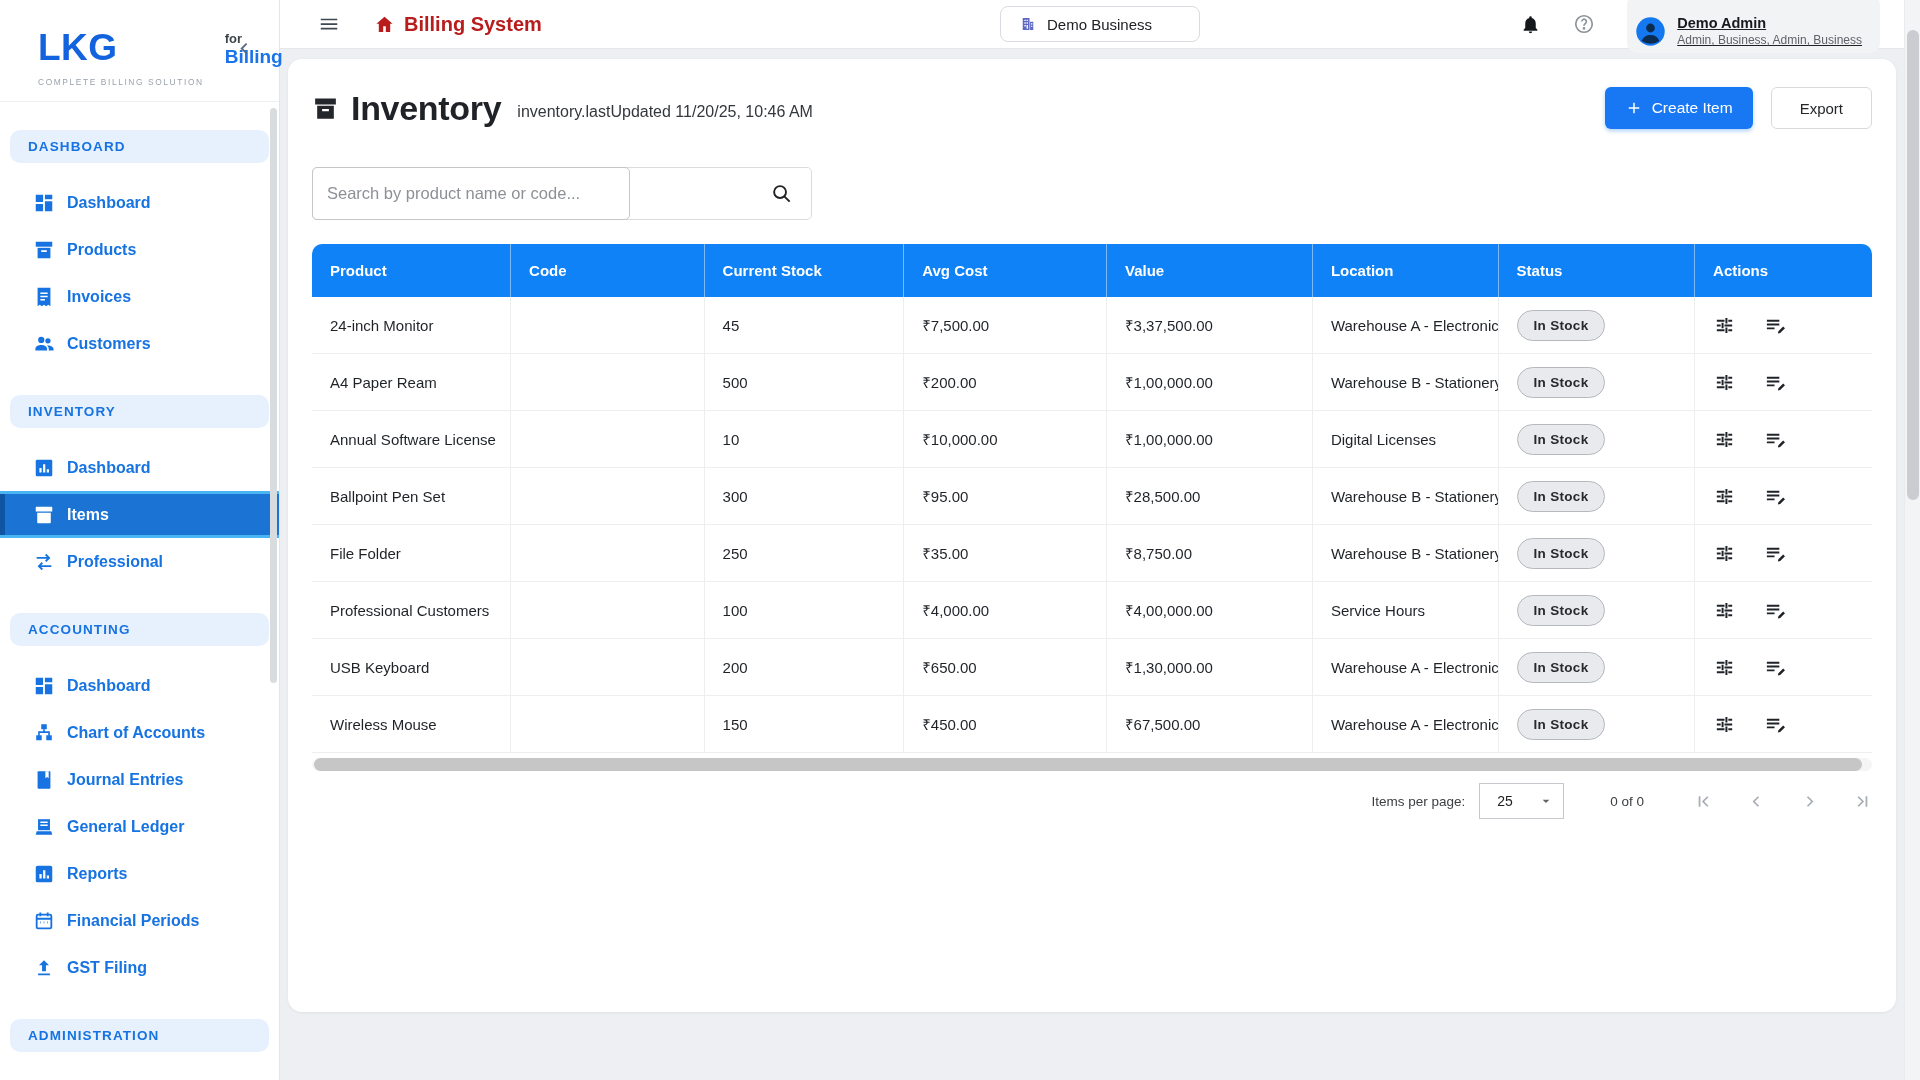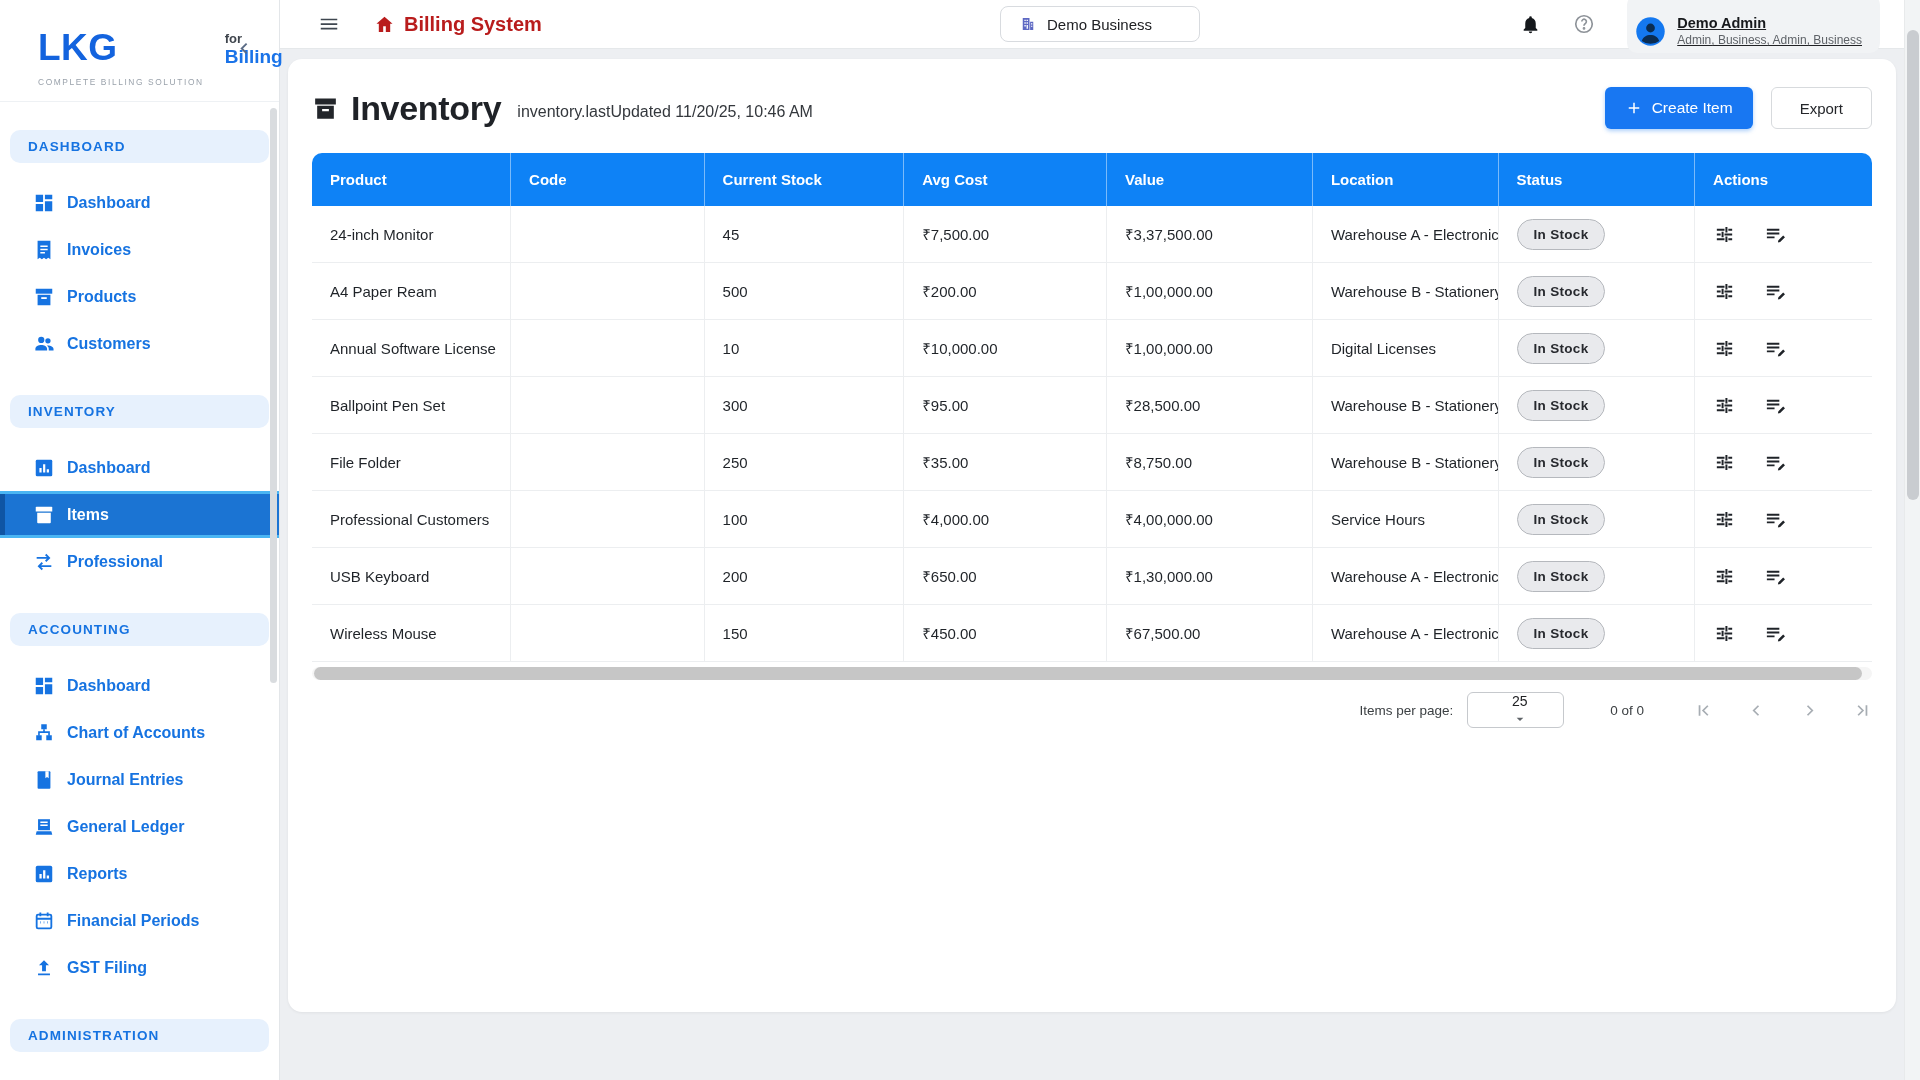--- a/index.html
+++ b/index.html
@@ -87,22 +87,22 @@
   .actions-cell { color:#1876f2; }
   .action-btn { display:inline-block; width:23px; height:23px; cursor:pointer; vertical-align:middle; }
   .action-btn + .action-btn { margin-left:28px; }
 
   .h-scroll { margin-top:5px; height:13px; border-radius:7px; background:#f5f5f5; position:relative; }
   .h-thumb { position:absolute; left:2px; top:0; height:100%; width:99.2%; background:#c6c6c6; border-radius:7px; cursor:pointer; }
 
   .paginator { display:flex; align-items:center; justify-content:flex-end; margin-top:12px;
                color:#3c4043; font-size:13.5px; }
   .pp-label { margin-right:14px; }
-  .pp-select { width:97px; height:36px; border:1px solid #c6c9cd; border-radius:6px; display:flex; align-items:center;
-               justify-content:space-between; padding:0 9px 0 17px; font-size:14px; color:#202124; cursor:pointer; background:#fff;flex-direction:column; }
+  .pp-select { width:85px; height:36px; border:1px solid #c6c9cd; border-radius:0; display:flex; align-items:center;
+               justify-content:space-between; padding:0 9px 0 17px; font-size:14px; color:#202124; cursor:pointer; background:#fff; }
   .dd-ic { width:16px; height:16px; color:#5f6368; }
   .pp-range { margin-left:46px; }
   .pp-nav { display:flex; align-items:center; gap:34px; margin-left:50px; color:#a7adb3; }
   .pp-btn { width:19px; height:19px; cursor:pointer; }
 
   .v-scroll { position:fixed; top:0; right:0; width:16px; height:100%; background:#f2f4f5; border-left:1px solid #e8eaeb; z-index:20; }
   .v-thumb { position:absolute; top:30px; left:2px; width:12px; height:470px; background:#c9ccd0; border-radius:6px; cursor:pointer; }
 </style>
 </head>
 <body>
@@ -138,35 +138,35 @@
           <span class="nav-icon">
             <svg viewBox="0 0 24 24">
               <path fill="currentColor" d="M3 3h8v8H3zm10 0h8v5h-8zm0 7h8v11h-8zM3 13h8v8H3z"></path>
             </svg>
           </span>
           <span class="nav-label">Dashboard</span>
         </div>
         <div class="nav-item">
           <span class="nav-icon">
             <svg viewBox="0 0 24 24">
-              <path fill="currentColor" d="M5 2h14v20l-2.3-1.6L14.3 22 12 20.4 9.7 22l-2.4-1.6L5 22V2z"></path>
-              <path fill="#fff" d="M8 7h8v1.7H8zm0 3.6h8v1.7H8zm0 3.6h5v1.7H8z"></path>
-            </svg>
-          </span>
-          <span class="nav-label">Invoices</span>
-        </div>
-        <div class="nav-item">
-          <span class="nav-icon">
-            <svg viewBox="0 0 24 24">
               <path fill="currentColor" d="M3 3h18v5.4H3z"></path>
               <path fill="currentColor" d="M5 9.6h14V21H5z"></path>
               <path fill="#fff" d="M9 12.2h6v2H9z"></path>
             </svg>
           </span>
           <span class="nav-label">Products</span>
+        </div>
+        <div class="nav-item">
+          <span class="nav-icon">
+            <svg viewBox="0 0 24 24">
+              <path fill="currentColor" d="M5 2h14v20l-2.3-1.6L14.3 22 12 20.4 9.7 22l-2.4-1.6L5 22V2z"></path>
+              <path fill="#fff" d="M8 7h8v1.7H8zm0 3.6h8v1.7H8zm0 3.6h5v1.7H8z"></path>
+            </svg>
+          </span>
+          <span class="nav-label">Invoices</span>
         </div>
         <div class="nav-item">
           <span class="nav-icon">
             <svg viewBox="0 0 24 24">
               <path fill="currentColor" d="M9 11a3.4 3.4 0 100-6.8A3.4 3.4 0 009 11zm7.3.4a2.9 2.9 0 100-5.8 2.9 2.9 0 000 5.8zM9 13c-3.1 0-6.4 1.5-6.4 4.4V19h12.8v-1.6c0-2.9-3.3-4.4-6.4-4.4zm7.3.6c-.4 0-.8 0-1.2.1 1.3.9 2.1 2.1 2.1 3.7V19h5.2v-1.4c0-2.6-3.3-4-6.1-4z"></path>
             </svg>
           </span>
           <span class="nav-label">Customers</span>
         </div>
         <div class="nav-section">INVENTORY</div>
@@ -352,20 +352,29 @@
                   <svg viewBox="0 0 24 24">
                     <path fill="currentColor" d="M11 5h2v6h6v2h-6v6h-2v-6H5v-2h6z"></path>
                   </svg>
                 </span>
               <span>Create Item</span>
             </button>
             <button class="btn-export">Export</button>
           </div>
         </div>
 
+        <div class="search-wrap">
+          <input class="search-input" type="text" placeholder="Search by product name or code..." style="">
+          <span class="search-ic js-icon">
+              <svg viewBox="0 0 24 24" fill="none" stroke="currentColor" stroke-width="2">
+                <circle cx="10.5" cy="10.5" r="6.2"></circle>
+                <path d="M15.2 15.2l5.3 5.3"></path>
+              </svg>
+            </span>
+        </div>
 
         <div class="table-wrap">
           <table class="inv-table">
             <colgroup>
               <col style="width:12.7%">
                 <col style="width:12.4%">
                 <col style="width:12.8%">
                 <col style="width:13%">
               <col style="width:13.2%">
                 <col style="width:11.9%">

